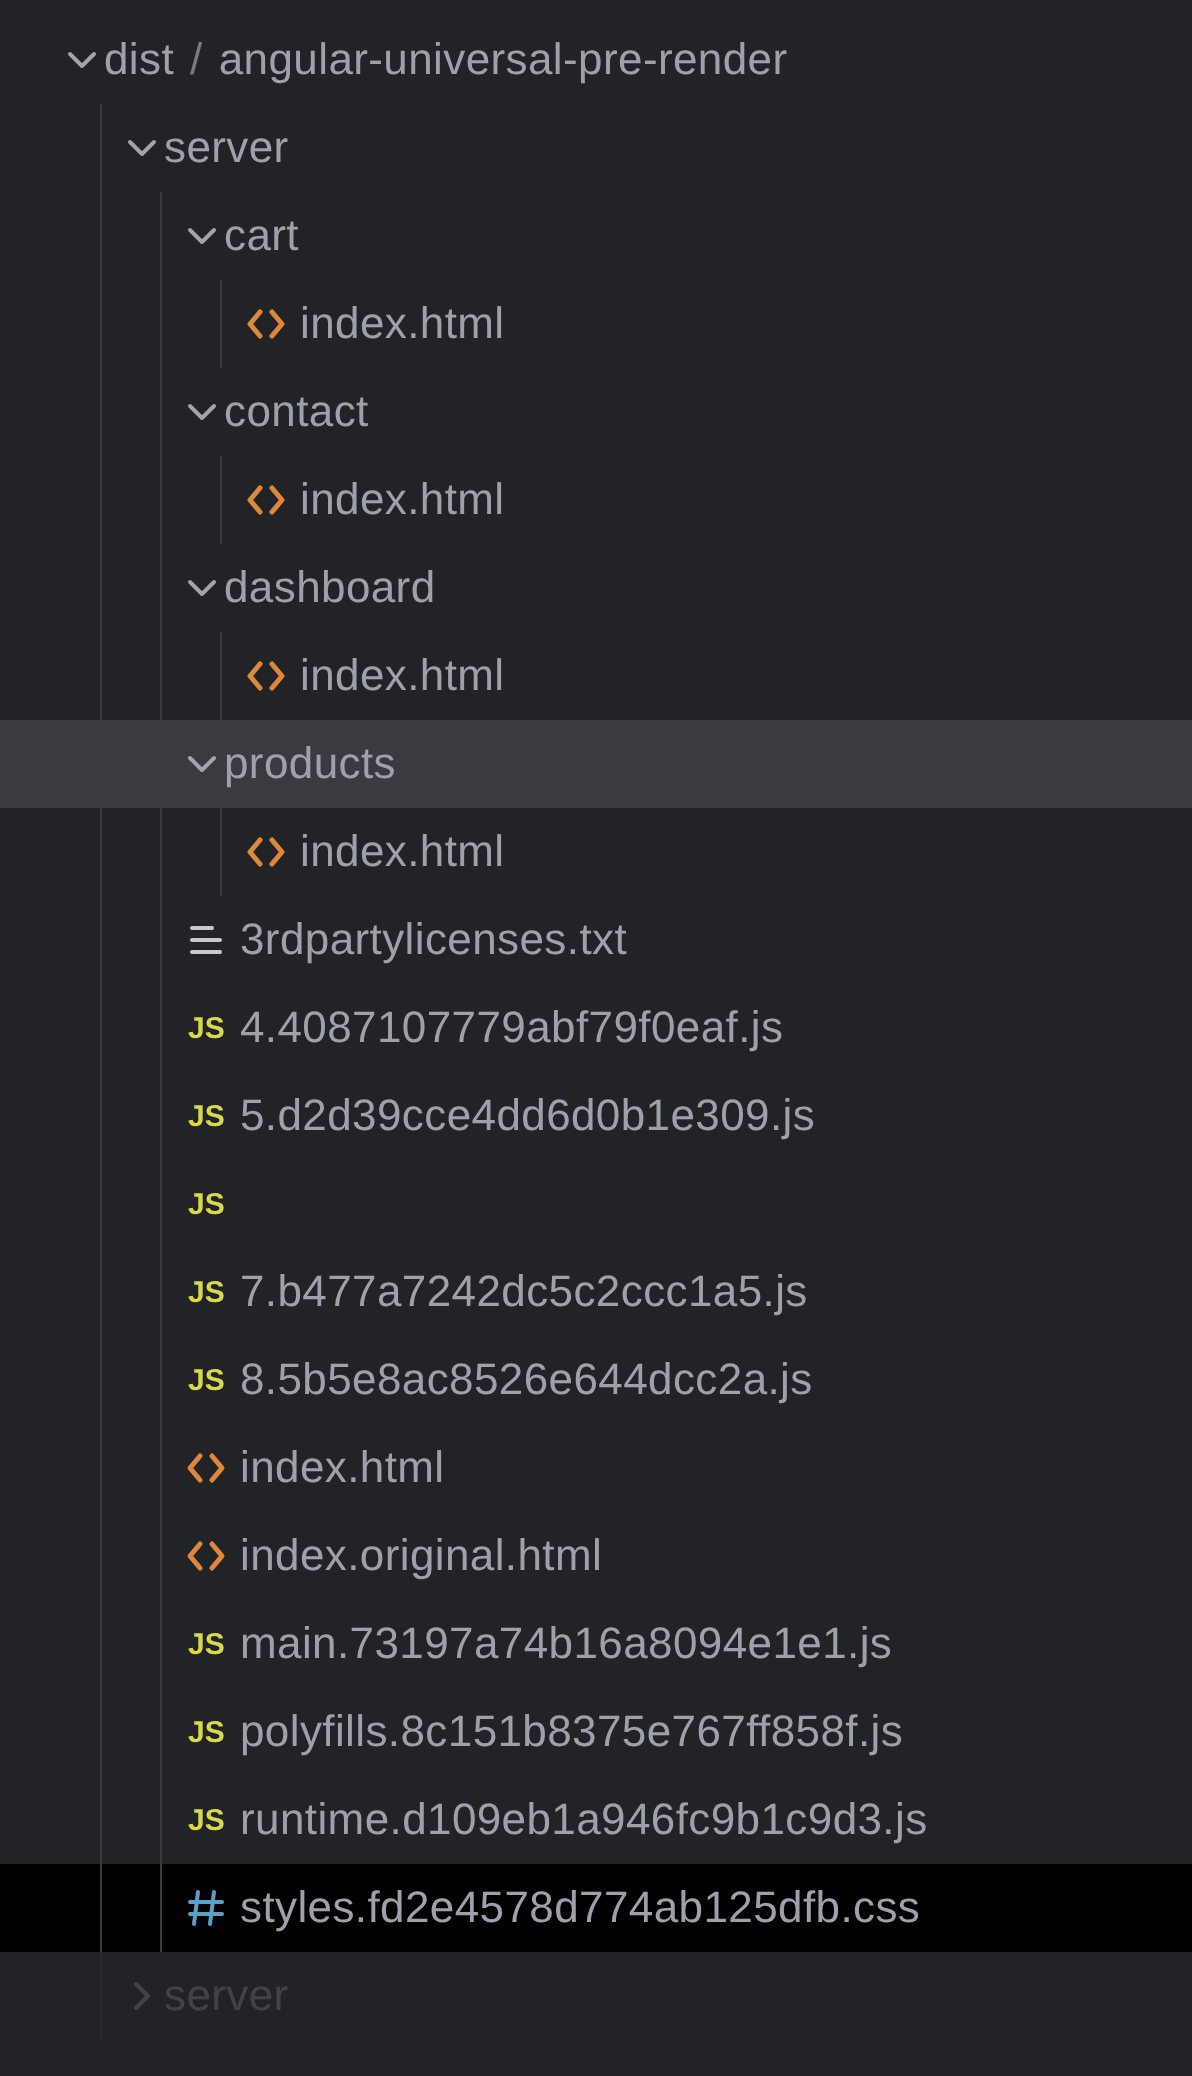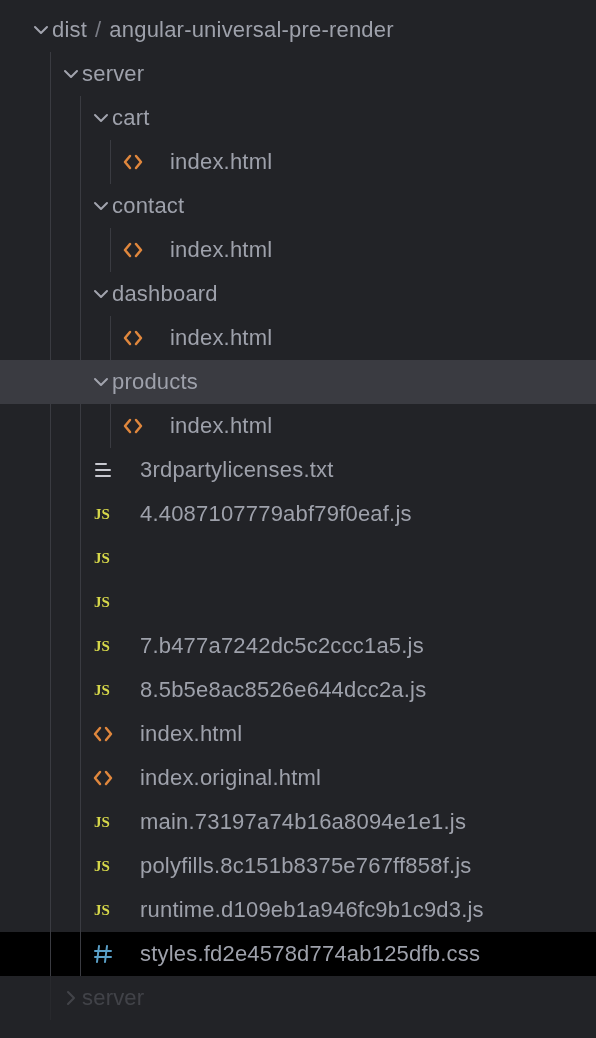--- a/index.html
+++ b/index.html
@@ -47,22 +47,21 @@
     align-items: center;
     justify-content: center;
     color: #a2a4ae;
   }
   .chev svg { width: 16px; height: 16px; }
   .ficon {
     width: 26px;
     display: flex;
     align-items: flex-start;
     justify-content: center;
-    margin-right: 24px;
-    font-family: Liberation Serif, serif;
+    margin-right: 4px;
   }
   .ficon svg { width: 20px; height: 20px; }
   .label { color: #9ea1ab; letter-spacing: 0.2px; }
   .breadcrumb-sep { color: #7a7c85; margin: 0 8px; }
   .txt-js { font-weight: 700; font-size: 15px; fill: #d7d84a; }
   .star { fill: #d7d84a; }
   .code-ic { stroke: #e0873d; }
   .hash-ic { stroke: #5aa0c8; }
   .lines-ic { stroke: #c8c9d0; }
 </style>
@@ -264,20 +263,21 @@
     <div class="indent">
         <div class="guide blank"></div>
         <div class="guide"></div>
         <div class="guide"></div>
       </div>
     <span class="ficon">
         <svg viewBox="0 0 20 20">
           <text x="1" y="15" class="txt-js">JS</text>
         </svg>
       </span>
+    <span class="label">5.d2d39cce4dd6d0b1e309.js</span>
   </div>
   <div class="row">
     <div class="indent">
         <div class="guide blank"></div>
         <div class="guide"></div>
         <div class="guide"></div>
       </div>
     <span class="ficon">
         <svg viewBox="0 0 20 20">
           <text x="1" y="15" class="txt-js">JS</text>

